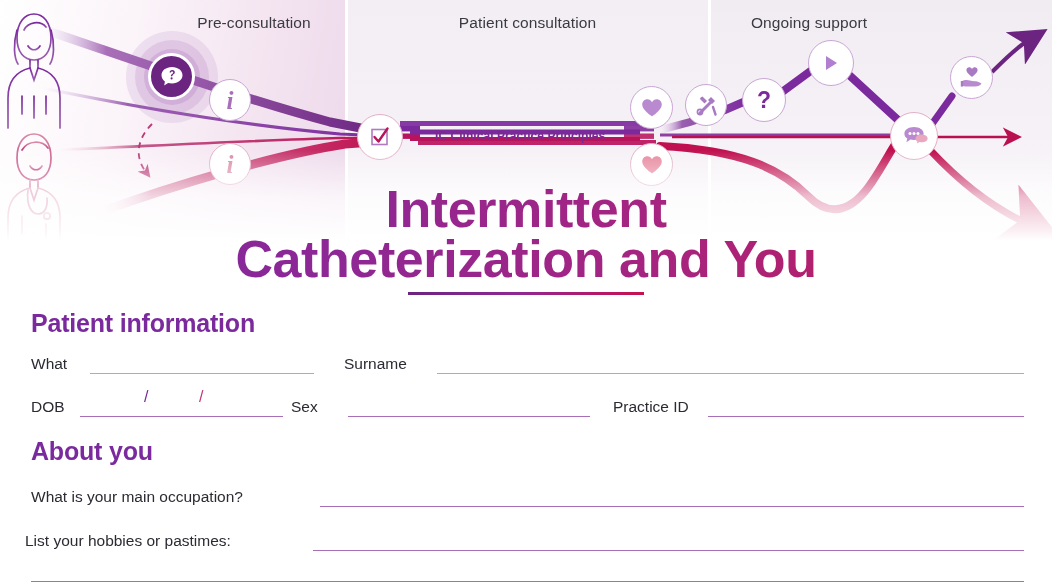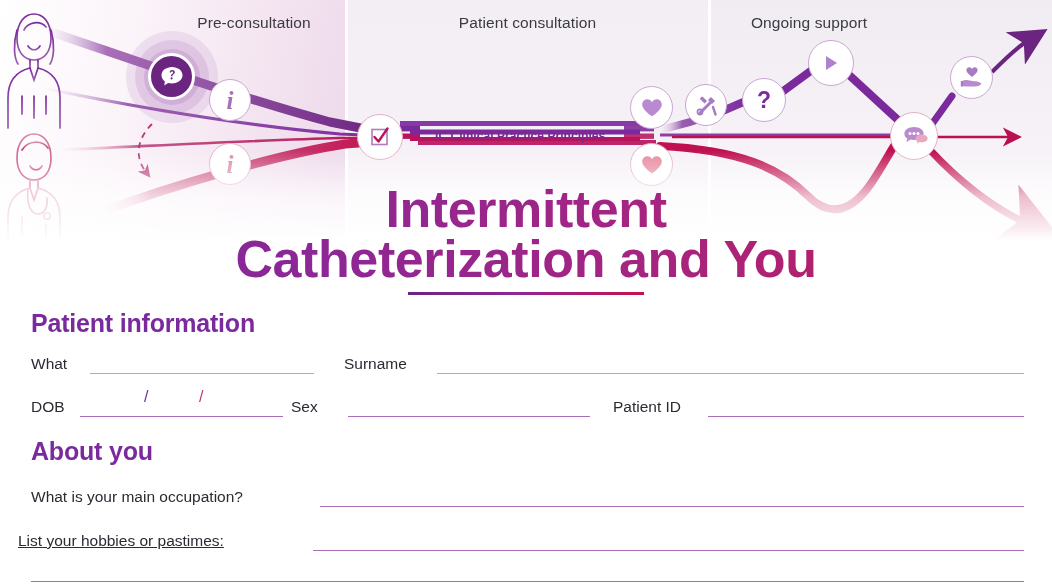--- a/index.html
+++ b/index.html
@@ -324,25 +324,25 @@
   <div class="rule light" style="left:437px;top:73px;width:587px;"></div>
 
   <div class="field-label" style="left:31px;top:98px;">DOB</div>
   <div class="rule" style="left:80px;top:116px;width:203px;"></div>
   <div class="slash p" style="left:144px;top:89px;">/</div>
   <div class="slash k" style="left:199px;top:89px;">/</div>
 
   <div class="field-label" style="left:291px;top:98px;">Sex</div>
   <div class="rule" style="left:348px;top:116px;width:242px;"></div>
 
-  <div class="field-label" style="left:613px;top:98px;">Patient ID</div>
+  <div class="field-label" style="left:613px;top:98px;">Practice ID</div>
   <div class="rule" style="left:708px;top:116px;width:316px;"></div>
 
   <div class="section-heading" id="heading-about">About you</div>
 
   <div class="field-label" style="left:31px;top:188px;text-align:center;">What is your main occupation?</div>
   <div class="rule" style="left:320px;top:206px;width:704px;"></div>
 
-  <div class="field-label" style="left:18px;top:232px;text-decoration:underline;">List your hobbies or pastimes:</div>
+  <div class="field-label" style="left:25px;top:232px;">List your hobbies or pastimes:</div>
   <div class="rule" style="left:313px;top:250px;width:711px;"></div>
 
   <div class="rule" style="left:31px;top:281px;width:993px;"></div>
 </div>
 
 </body></html>

